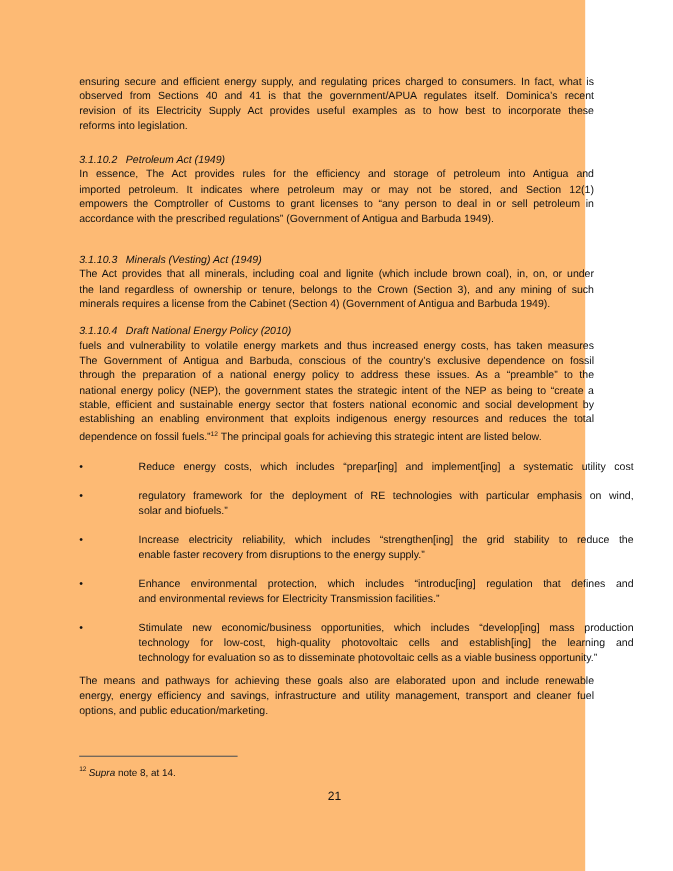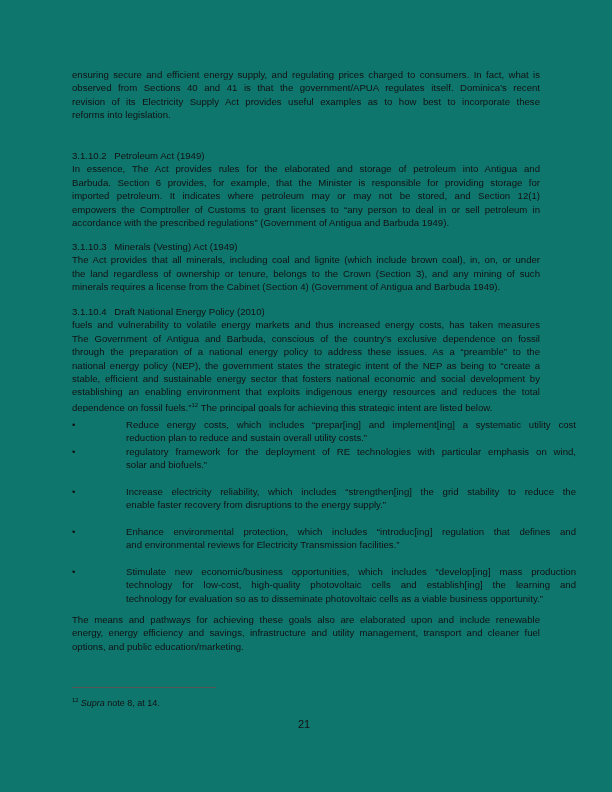--- a/index.html
+++ b/index.html
@@ -1,23 +1,23 @@
 <!DOCTYPE html>
 <html><head>
 <meta charset="utf-8">
 <style>
   html, body { margin: 0; padding: 0; background: #ffffff; }
   body { width: 612px; height: 792px; position: relative; overflow: hidden;
          font-family: "Liberation Sans", "DejaVu Sans", sans-serif; color: #111111; }
-  .page { position: absolute; left: 0; top: 0; width: 612px; height: 792px; background: #0f766e; }
+  .page { position: absolute; left: 0; top: 0; width: 532px; height: 792px; background: #fdba74; }
   .block { position: absolute; left: 72px; width: 468px; }
   .line { display: block; height: 13.4px; line-height: 13.4px; font-size: 9.6px;
           white-space: nowrap; text-align: justify; text-align-last: justify; overflow: hidden; }
   .line.last { text-align-last: left; }
-  .heading { font-size: 9.6px; line-height: 13.4px; height: 13.4px; white-space: nowrap; margin-top: 10px; }
+  .heading { font-style: italic; font-size: 9.6px; line-height: 13.4px; height: 13.4px; white-space: nowrap; }
   .heading .num { margin-right: 5px; }
   .bullet-item { position: absolute; left: 72px; width: 468px; }
   .bullet-dot { position: absolute; left: 0; top: 0; width: 10px; height: 13.4px; line-height: 13.4px; font-size: 9.6px; }
   .bullet-lines { position: absolute; left: 18px; width: 450px; margin-left: 36px; }
   .footnote-rule { position: absolute; left: 72px; top: 687px; width: 144px; height: 0; border-top: 1px solid #555; }
   .footnote { position: absolute; left: 72px; top: 694px; font-size: 9px; line-height: 12px; white-space: nowrap; }
   .footnote sup { font-size: 6px; vertical-align: 4px; margin-right: 2px; }
   .footnote em { font-style: italic; }
   .page-number { position: absolute; left: 298px; top: 717px; font-size: 11px; line-height: 14px; text-align: center; }
   sup.ref { font-size: 6px; vertical-align: 4px; }
@@ -32,22 +32,21 @@
     <span class="line">observed from Sections 40 and 41 is that the government/APUA regulates itself. Dominica’s recent</span>
     <span class="line">revision of its Electricity Supply Act provides useful examples as to how best to incorporate these</span>
     <span class="line last">reforms into legislation.</span>
   </div>
 
   <div class="block" style="top:139px;">
     <div class="heading">
       <span class="num">3.1.10.2</span>
       <span>Petroleum Act (1949)</span>
     </div>
-    <span class="line">In essence, The Act provides rules for the elaborated and storage of petroleum into Antigua and</span>
-    <span class="line">Barbuda. Section 6 provides, for example, that the Minister is responsible for providing storage for</span>
+    <span class="line">In essence, The Act provides rules for the efficiency and storage of petroleum into Antigua and</span>
     <span class="line">imported petroleum. It indicates where petroleum may or may not be stored, and Section 12(1)</span>
     <span class="line">empowers the Comptroller of Customs to grant licenses to “any person to deal in or sell petroleum in</span>
     <span class="line last">accordance with the prescribed regulations” (Government of Antigua and Barbuda 1949).</span>
   </div>
 
   <div class="block" style="top:230px;">
     <div class="heading">
       <span class="num">3.1.10.3</span>
       <span>Minerals (Vesting) Act (1949)</span>
     </div>
@@ -67,21 +66,20 @@
     <span class="line">national energy policy (NEP), the government states the strategic intent of the NEP as being to “create a</span>
     <span class="line">stable, efficient and sustainable energy sector that fosters national economic and social development by</span>
     <span class="line">establishing an enabling environment that exploits indigenous energy resources and reduces the total</span>
     <span class="line last"><span>dependence on fossil fuels.”</span><sup class="ref">12</sup><span> The principal goals for achieving this strategic intent are listed below.</span></span>
   </div>
 
   <div class="bullet-item" style="top:418px;">
     <span class="bullet-dot">•</span>
     <div class="bullet-lines">
       <span class="line">Reduce energy costs, which includes “prepar[ing] and implement[ing] a systematic utility cost</span>
-      <span class="line last">reduction plan to reduce and sustain overall utility costs.”</span>
     </div>
   </div>
 
   <div class="bullet-item" style="top:445px;">
     <span class="bullet-dot">•</span>
     <div class="bullet-lines">
       <span class="line">regulatory framework for the deployment of RE technologies with particular emphasis on wind,</span>
       <span class="line last">solar and biofuels.”</span>
     </div>
   </div>

